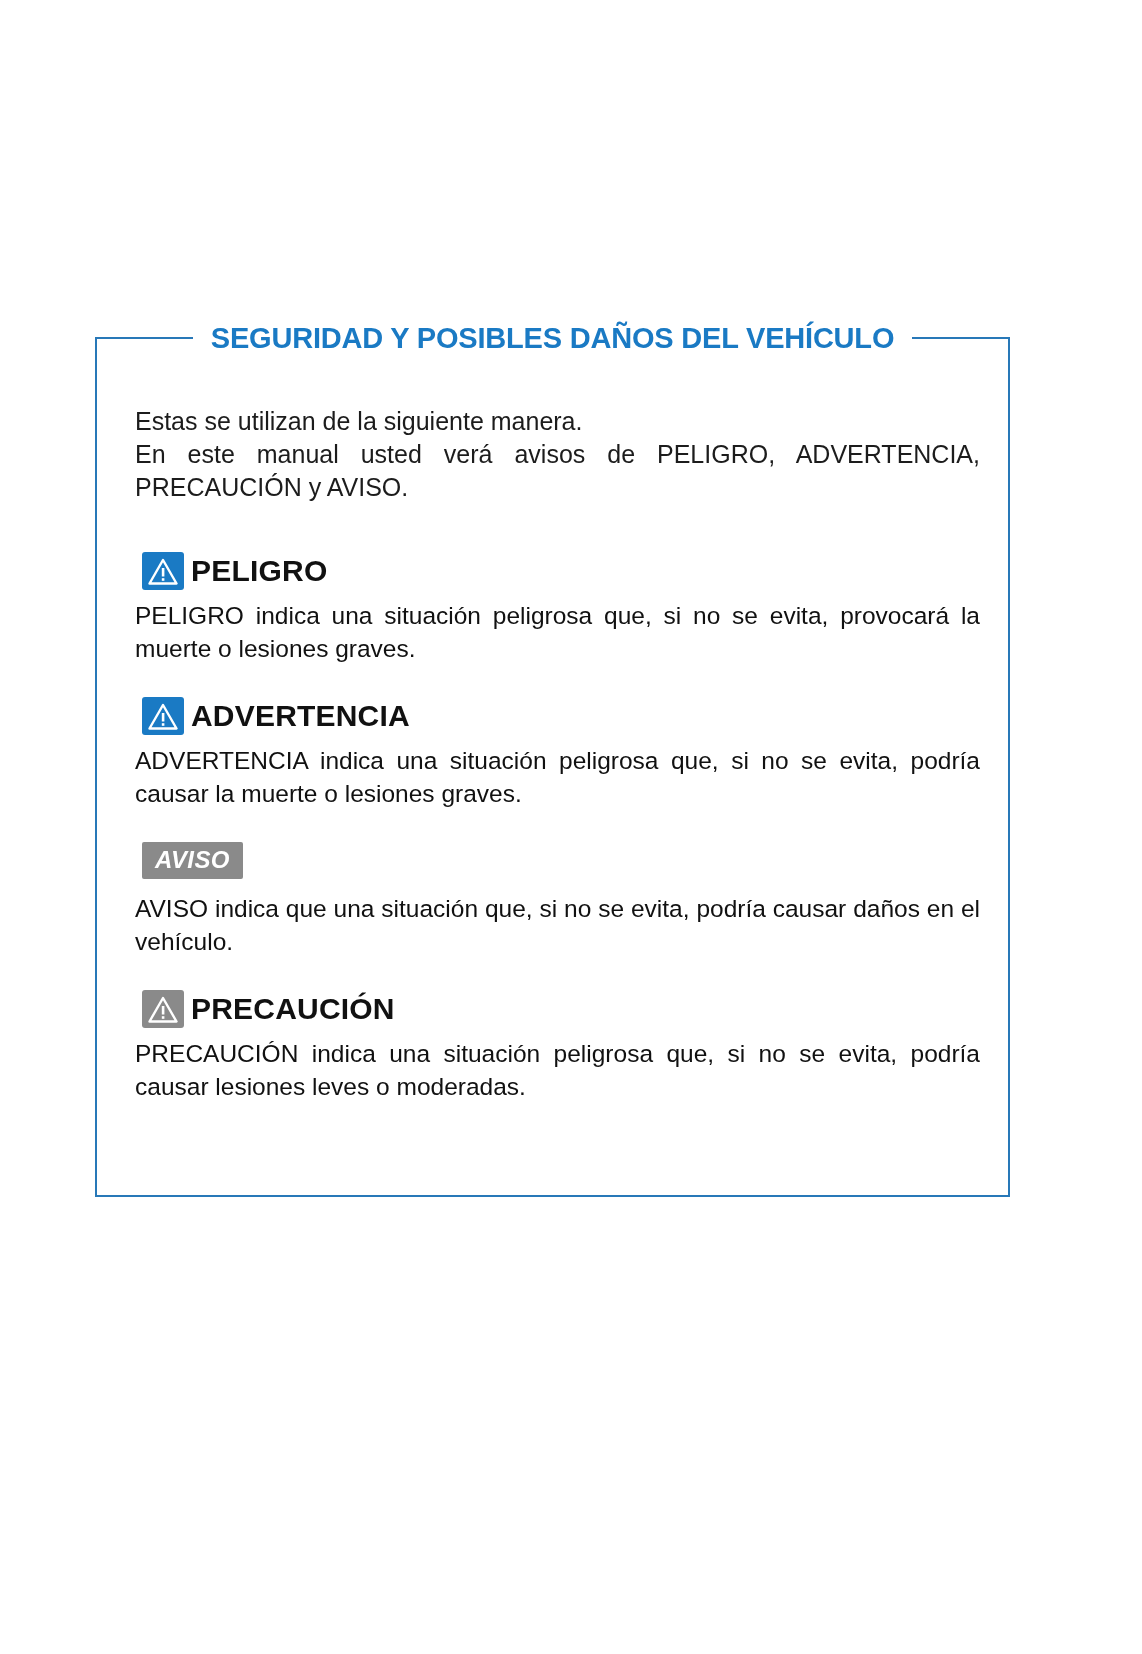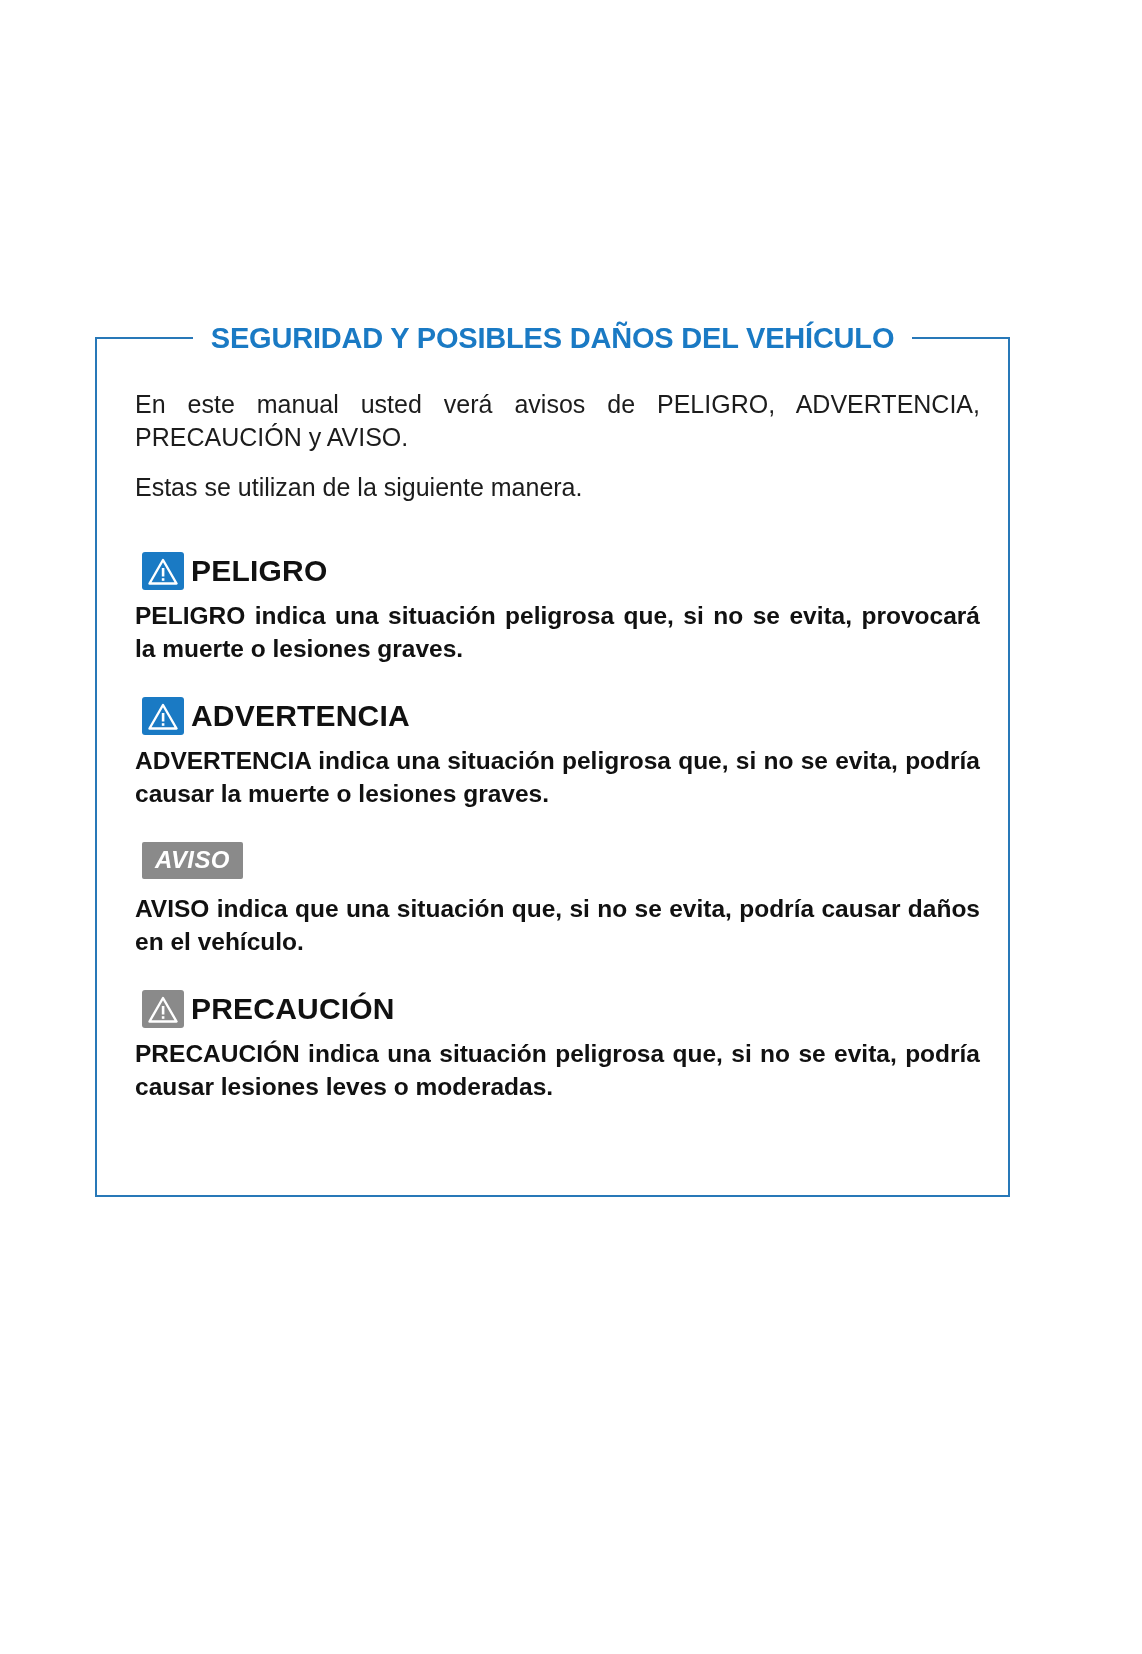--- a/index.html
+++ b/index.html
@@ -119,21 +119,21 @@
     font-weight: bold;
     font-size: 24px;
     padding: 4px 13px 5px 13px;
     border-radius: 2px;
     letter-spacing: 0.4px;
   }
 
   .body-text {
     margin: 0;
     font-size: 24.5px;
-    font-weight: bold;
+    font-weight: normal;
     line-height: 1.33;
     color: #111111;
     text-align: justify;
     text-justify: inter-word;
   }
 
   .notice-body {
     margin-top: 14px;
   }
 </style>
@@ -143,22 +143,22 @@
 <div class="page">
 
   <div class="panel"></div>
 
   <div class="panel-title-wrap">
     <div class="panel-title">SEGURIDAD Y POSIBLES DAÑOS DEL VEHÍCULO</div>
   </div>
 
   <div class="panel-inner">
 
+    <p class="intro second">Estas se utilizan de la siguiente manera.</p>
     <p class="intro">En este manual usted verá avisos de PELIGRO, ADVERTENCIA, PRECAUCIÓN y AVISO.</p>
-    <p class="intro second">Estas se utilizan de la siguiente manera.</p>
 
     <div class="block first">
       <div class="label-row">
         <span class="icon-badge blue">
           <svg width="30" height="27" viewBox="0 0 30 27" aria-hidden="true">
             <polygon points="15,2 28.5,25.5 1.5,25.5" fill="#1a7ac4" stroke="#ffffff" stroke-width="2.4" stroke-linejoin="round"></polygon>
             <rect x="13.8" y="10" width="2.6" height="8.5" fill="#ffffff"></rect>
             <rect x="13.8" y="20.2" width="2.6" height="2.6" fill="#ffffff"></rect>
           </svg>
         </span>

